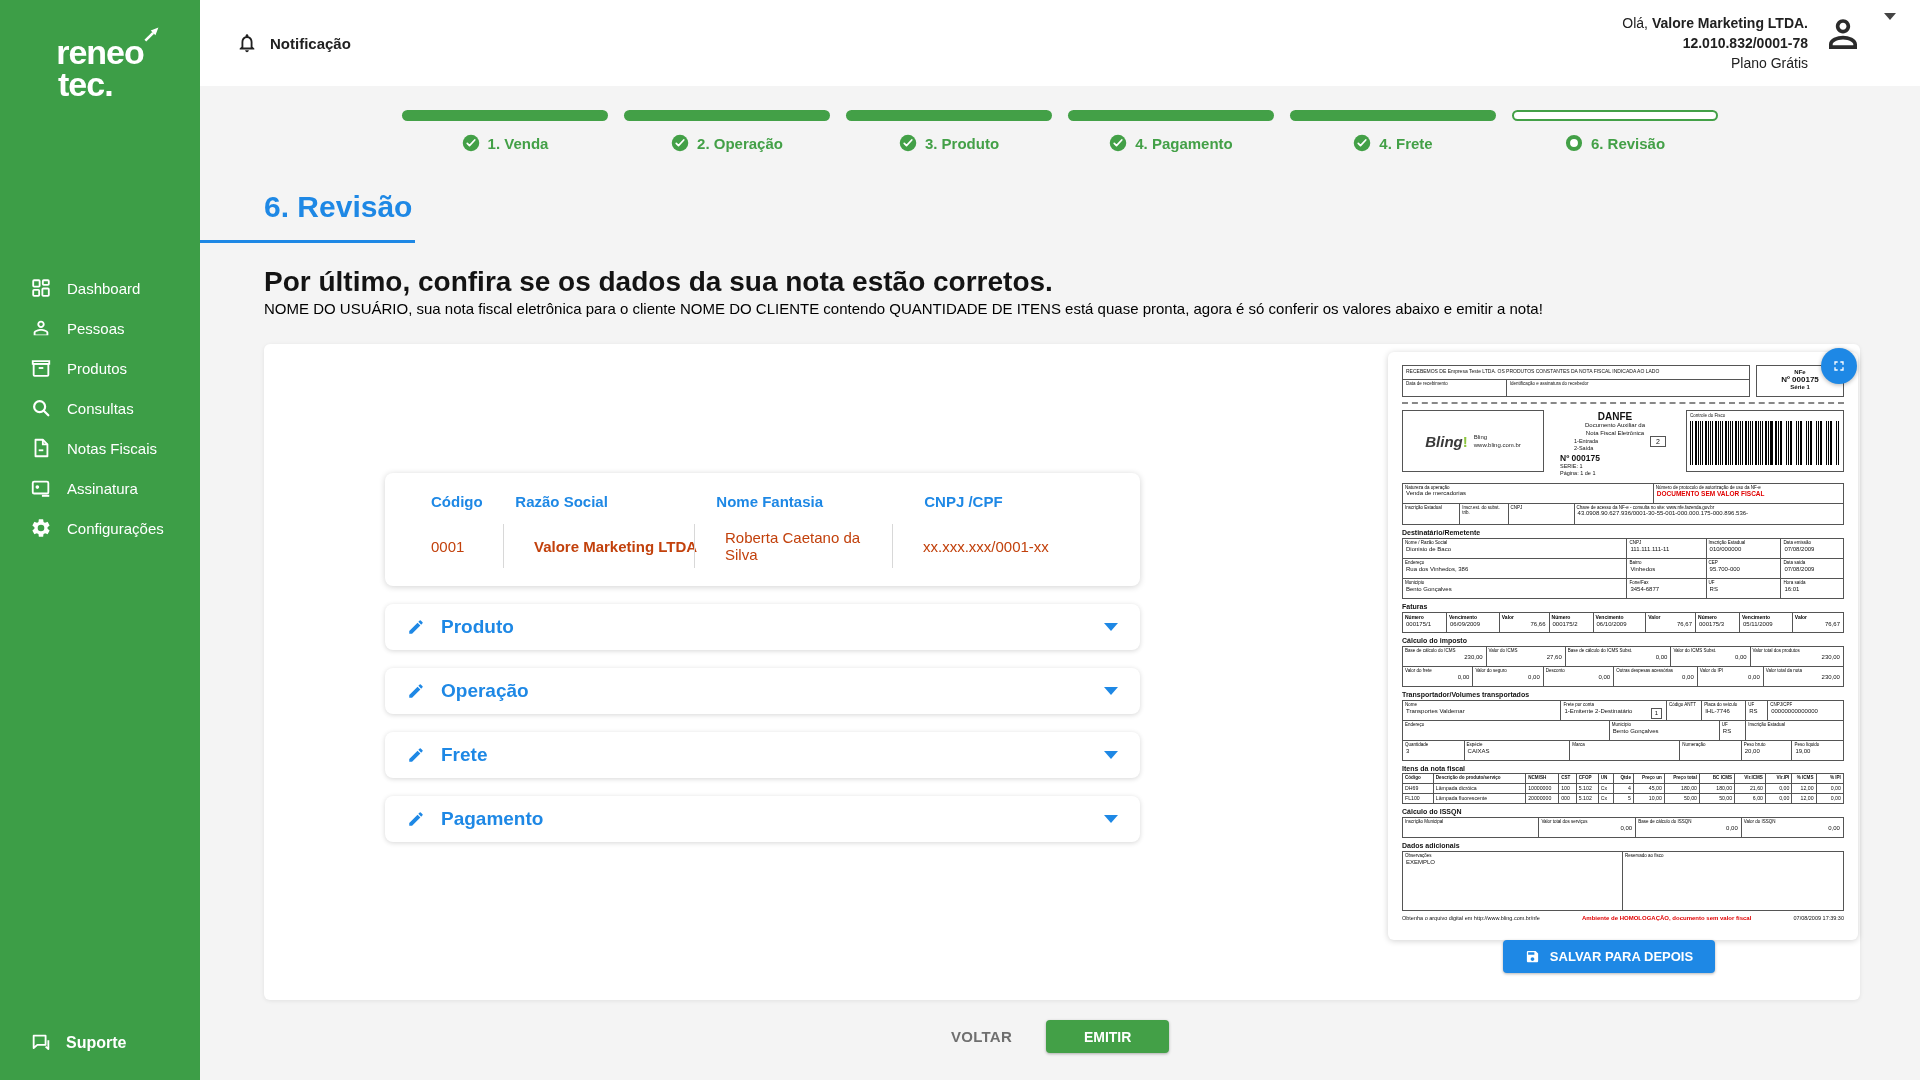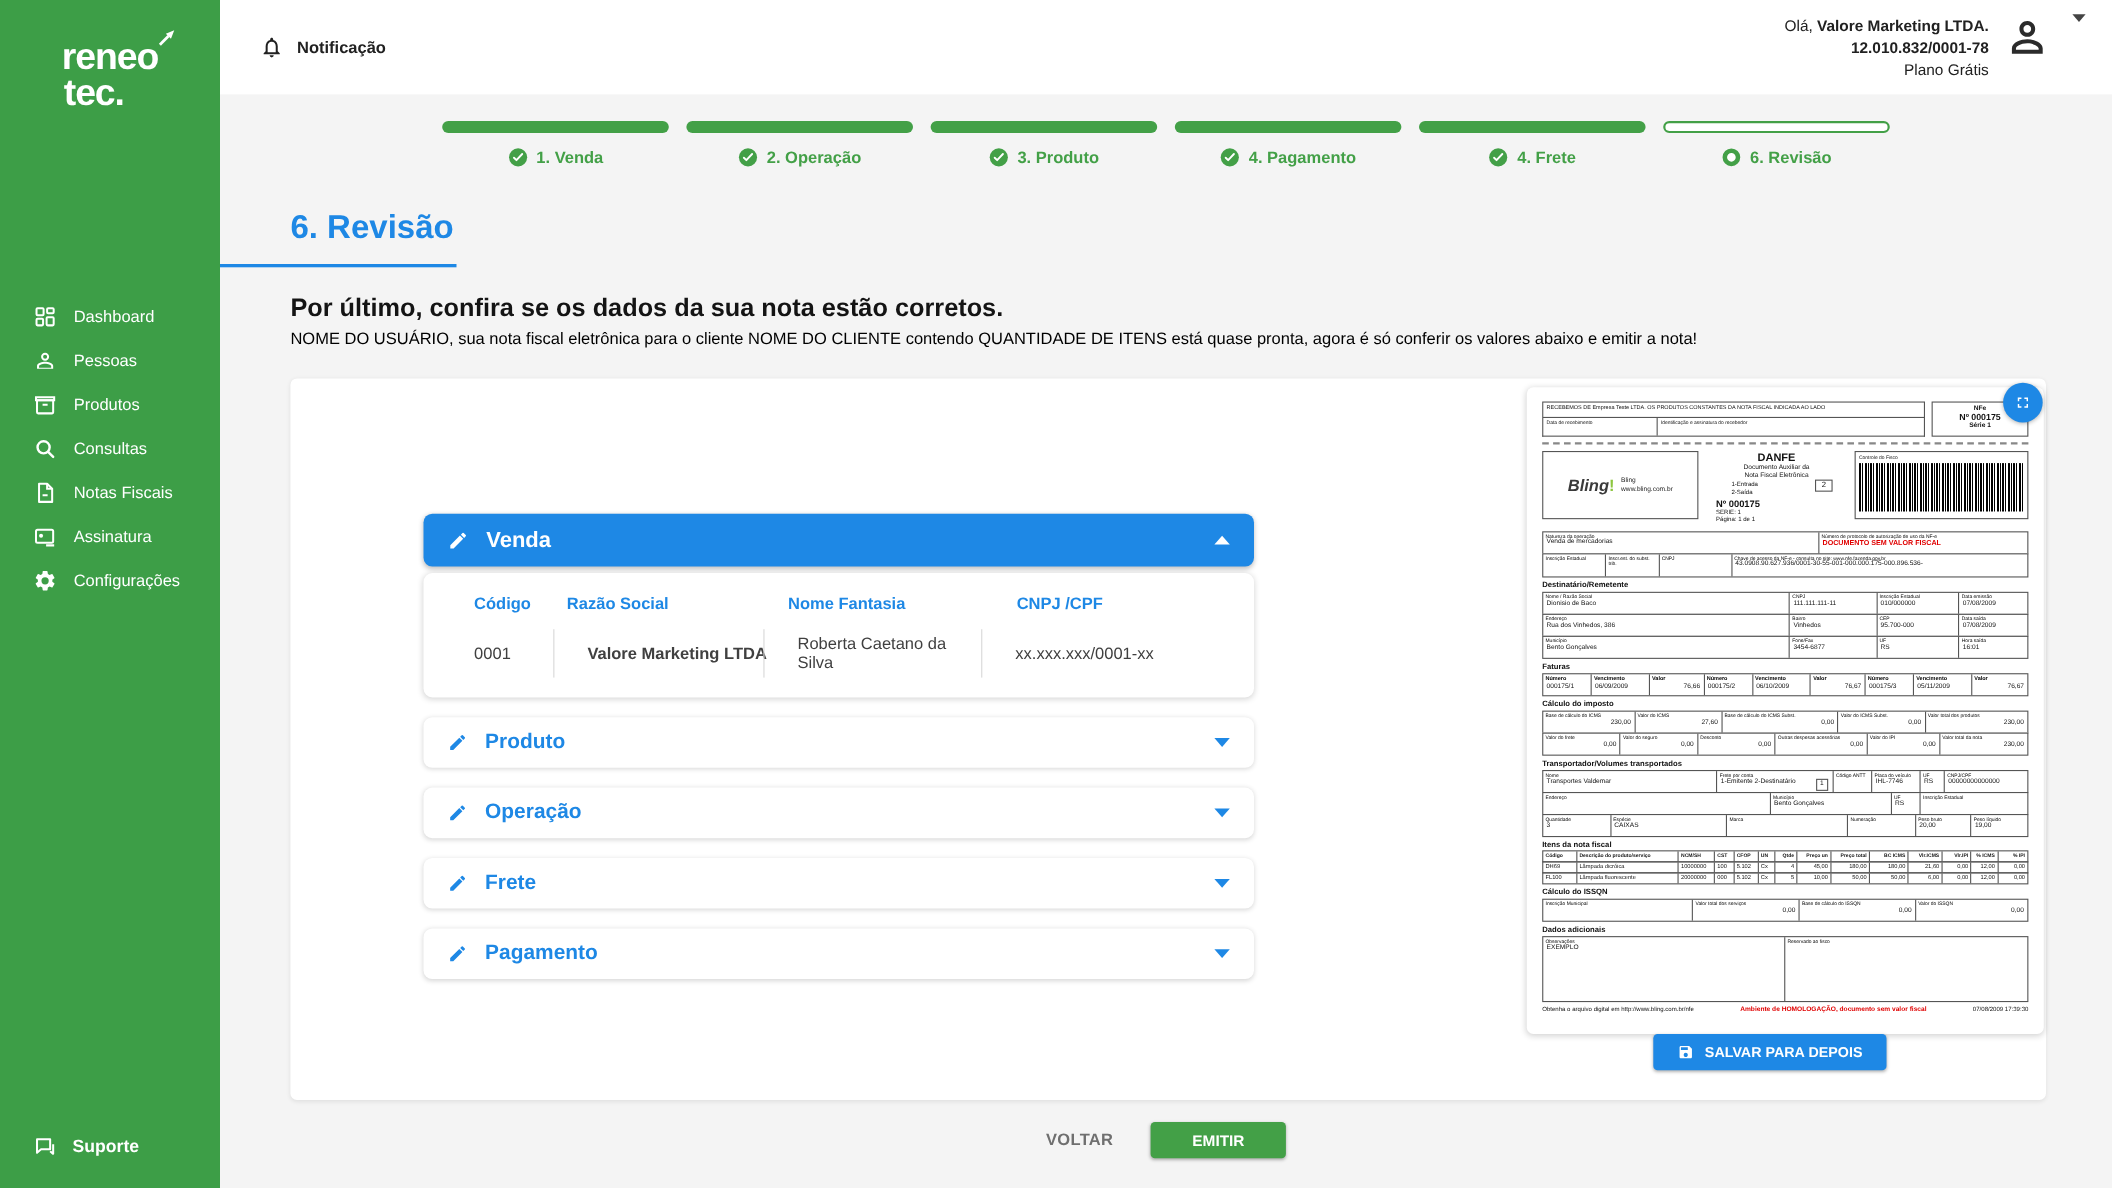--- a/index.html
+++ b/index.html
@@ -31,37 +31,37 @@
   
   .stepper{position:absolute;top:24px;left:50%;transform:translateX(-50%);display:flex;gap:16px}
   .step{width:206px}
   .step .bar{height:11px;border-radius:6px;background:#43a047}
   .step.current .bar{background:#fff;border:2px solid #43a047}
   .step .lab{margin-top:13px;display:flex;align-items:center;justify-content:center;gap:8px;font-size:15px;font-weight:700;color:#43a047}
 
   
   .page-title{position:absolute;left:64px;top:104px;font-size:30px;color:#1e88e5}
   .title-underline{position:absolute;left:0;top:154px;width:215px;height:3px;background:#1e88e5}
-  .heading{position:absolute;left:64px;top:180px;font-size:23px;font-weight:700;color:#141414}
+  .heading{position:absolute;left:64px;top:180px;font-size:28px;font-weight:700;color:#141414}
   .subtext{position:absolute;left:64px;top:214px;font-size:15px;color:#000000}
 
   
   .main-card{position:absolute;left:64px;top:258px;width:1596px;height:656px;background:#fff;border-radius:6px;box-shadow:0 1px 4px rgba(0,0,0,.08)}
 
   
   .acc-col{position:absolute;left:121px;top:123px;width:755px}
   .acc-venda{height:48px;background:#1e88e5;border-radius:8px;display:flex;align-items:center;padding:0 22px;cursor:pointer;box-shadow:0 2px 5px rgba(0,0,0,.25)}
   .acc-venda .t{color:#fff;font-size:20px;font-weight:700;margin-left:16px}
   .acc-venda .caret-up{margin-left:auto;width:0;height:0;border-left:7px solid transparent;border-right:7px solid transparent;border-bottom:8px solid #fff}
   .venda-body{margin-top:6px;background:#fff;border-radius:8px;box-shadow:0 1px 6px rgba(0,0,0,.18);padding:20px 0 18px 46px}
   .vrow{display:flex}
   .vrow .c0{width:86px}.vrow .c1{width:205px}.vrow .c2{width:212px}.vrow .c3{width:220px}
   .vhead span{display:block;color:#1e88e5;font-size:15px;font-weight:700}
   .vvals{margin-top:14px}
-  .vvals .cell{min-height:44px;display:flex;align-items:center;font-size:15px;color:#404040;padding-right:10px}
+  .vvals .cell{min-height:44px;display:flex;align-items:center;font-size:15px;color:#c2410c;padding-right:10px}
   .vvals .c1,.vvals .c2,.vvals .c3{border-left:1px solid #d8d8d8;padding-left:30px;margin-left:-14px}
   .vvals .c1{font-weight:700}
   .vvals .c2{font-weight:500}
   .acc-item{margin-top:18px;height:46px;background:#fff;border-radius:8px;display:flex;align-items:center;padding:0 22px;cursor:pointer;box-shadow:0 1px 5px rgba(0,0,0,.16)}
   .acc-item .t{color:#1e88e5;font-size:19px;font-weight:700;margin-left:16px}
   .acc-item .caret-dn{margin-left:auto;width:0;height:0;border-left:7px solid transparent;border-right:7px solid transparent;border-top:8px solid #1e88e5}
 
   
   .preview{position:absolute;left:1124px;top:8px;width:470px;height:588px;background:#fff;border-radius:6px;box-shadow:0 1px 6px rgba(0,0,0,.18);padding:13px 14px}
   .fullscreen-btn{position:absolute;right:1px;top:-4px;width:36px;height:36px;border-radius:50%;background:#1e88e5;border:none;display:flex;align-items:center;justify-content:center;cursor:pointer;box-shadow:0 1px 4px rgba(0,0,0,.3)}
@@ -284,27 +284,20 @@
     </div>
 
     <h1 class="page-title">6. Revisão</h1>
     <div class="title-underline"></div>
     <h2 class="heading">Por último, confira se os dados da sua nota estão corretos.</h2>
     <p class="subtext">NOME DO USUÁRIO, sua nota fiscal eletrônica para o cliente NOME DO CLIENTE contendo QUANTIDADE DE ITENS está quase pronta, agora é só conferir os valores abaixo e emitir a nota!</p>
 
     <div class="main-card">
 
       <div class="acc-col">
-        <div class="acc-venda">
-          <svg width="19" height="19" viewBox="0 0 24 24" fill="#fff">
-              <path d="M3 17.25V21h3.75L17.81 9.94l-3.75-3.75L3 17.25zM20.71 7.04a1 1 0 0 0 0-1.41l-2.34-2.34a1 1 0 0 0-1.41 0l-1.83 1.83 3.75 3.75 1.83-1.83z"></path>
-            </svg>
-          <span class="t">Venda</span>
-          <span class="caret-up"></span>
-        </div>
 
         <div class="venda-body">
           <div class="vrow vhead">
             <span class="c0">Código</span>
             <span class="c1">Razão Social</span>
             <span class="c2">Nome Fantasia</span>
             <span class="c3">CNPJ /CPF</span>
           </div>
           <div class="vrow vvals">
             <span class="cell c0">0001</span>

